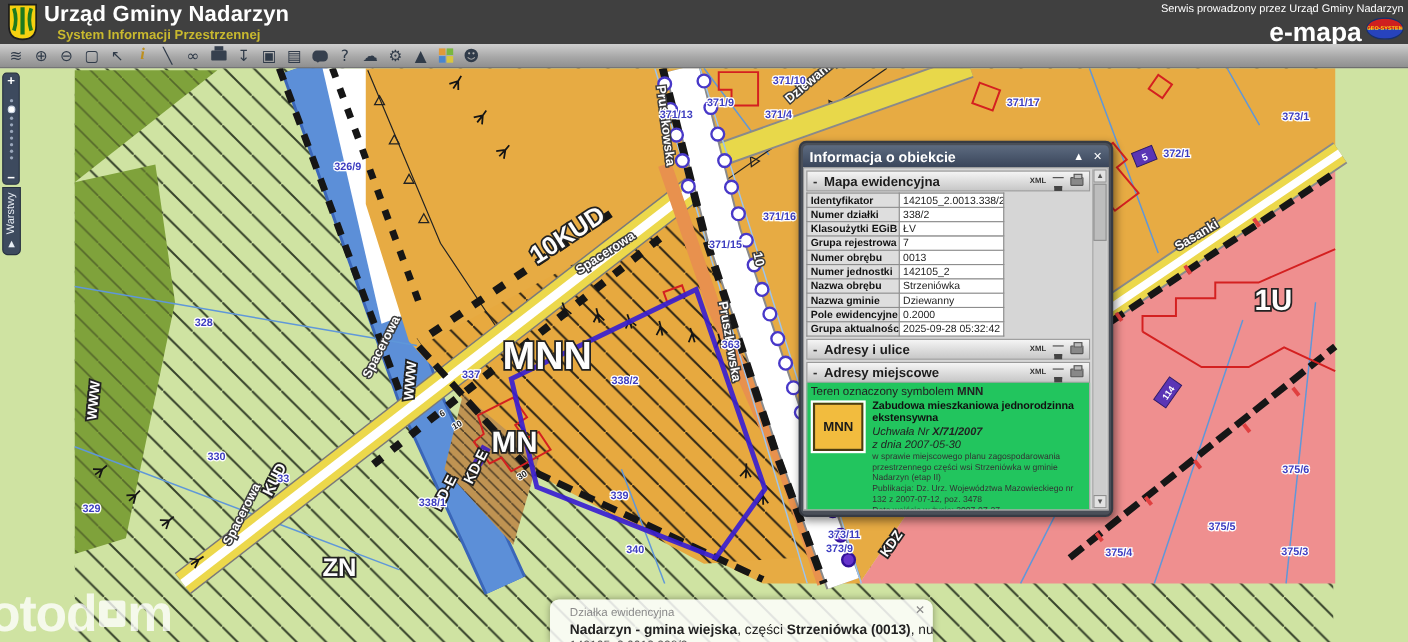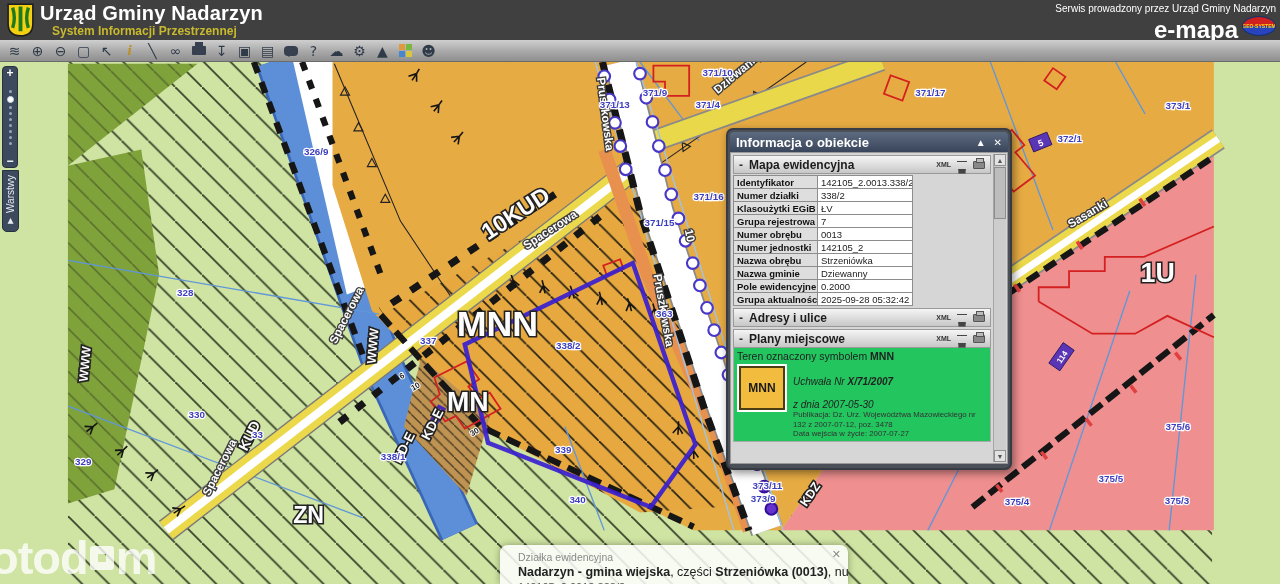--- a/index.html
+++ b/index.html
@@ -85,21 +85,21 @@
   td.lab { background:#dedede; font-weight:bold; width:84px; max-width:84px; color:#111; }
   td.val { background:#fff; width:95px; max-width:95px; color:#222; }
   .plan { background:#22c55e; border:1px solid #aaa; border-top:0; padding:2px 3px; }
   .teren { font-size:10.5px; color:#222; }
   .teren b { font-size:10.5px; }
   .plan-row { display:flex; gap:6px; margin-top:2px; }
   .mnnbox { width:46px; height:44px; background:#f2bc3e; border:2px solid #4d3d12; outline:2px solid #fff;
     display:flex; align-items:center; justify-content:center; font-weight:bold; font-size:12px; color:#1a1a1a; flex:none; margin:2px; }
   .plan-txt { flex:1; }
   .plan-name { font-size:9.8px; font-weight:bold; color:#111; letter-spacing:-.1px; }
-  .plan-uch { font-size:10px; font-style:italic; color:#222; margin-top:12px; }
+  .plan-uch { font-size:10px; font-style:italic; color:#222; margin-top:1px; }
   .plan-uch b { font-size:10px; }
   .plan-sm { font-size:7.8px; color:#333; line-height:1.25; }
 
   
   .bbar { position:absolute; left:500px; top:483px; width:348px; height:39px; background:rgba(255,255,255,.85);
     border-radius:8px 8px 0 0; box-shadow:0 0 7px rgba(0,0,0,.35); z-index:35; padding:6px 10px 0 18px; overflow:hidden; }
   .bbar .clo2 { position:absolute; right:7px; top:3px; color:#8a8a8a; font-size:11px; cursor:pointer; }
   .bbar-sub { font-size:10.5px; color:#8a8a8a; }
   .bbar-main { font-size:12.5px; color:#222; margin-top:2px; white-space:nowrap; }
   .bbar-main b { font-size:12.5px; }
@@ -521,34 +521,36 @@
             <span class="dash">-</span>
             <b>Adresy i ulice</b>
             <span class="xml">XML</span>
             <span class="ilist"></span>
             <span class="iprint"></span>
           </div>
         </div>
         <div class="sec">
           <div class="sec-h">
             <span class="dash">-</span>
-            <b>Plany miejscowe</b>
+            <b>Adresy miejscowe</b>
             <span class="xml">XML</span>
             <span class="ilist"></span>
             <span class="iprint"></span>
           </div>
           <div class="plan">
             <div class="teren"><span>Teren oznaczony symbolem</span> <b>MNN</b></div>
             <div class="plan-row">
               <div class="mnnbox">
                   <span>MNN</span>
                 </div>
               <div class="plan-txt">
+                <div class="plan-name">Zabudowa mieszkaniowa jednorodzinna ekstensywna</div>
                 <div class="plan-uch"><span>Uchwała Nr</span> <b>X/71/2007</b></div>
                 <div class="plan-uch">z dnia 2007-05-30</div>
+                <div class="plan-sm">w sprawie miejscowego planu zagospodarowania przestrzennego części wsi Strzeniówka w gminie Nadarzyn (etap II)</div>
                 <div class="plan-sm">Publikacja: Dz. Urz. Województwa Mazowieckiego nr 132 z 2007-07-12, poz. 3478</div>
                 <div class="plan-sm">Data wejścia w życie: 2007-07-27</div>
               </div>
             </div>
 
           </div>
         </div>
         <div class="pop-scroll">
           <span class="sarr up">▲</span>
           <span class="sthumb"></span>

